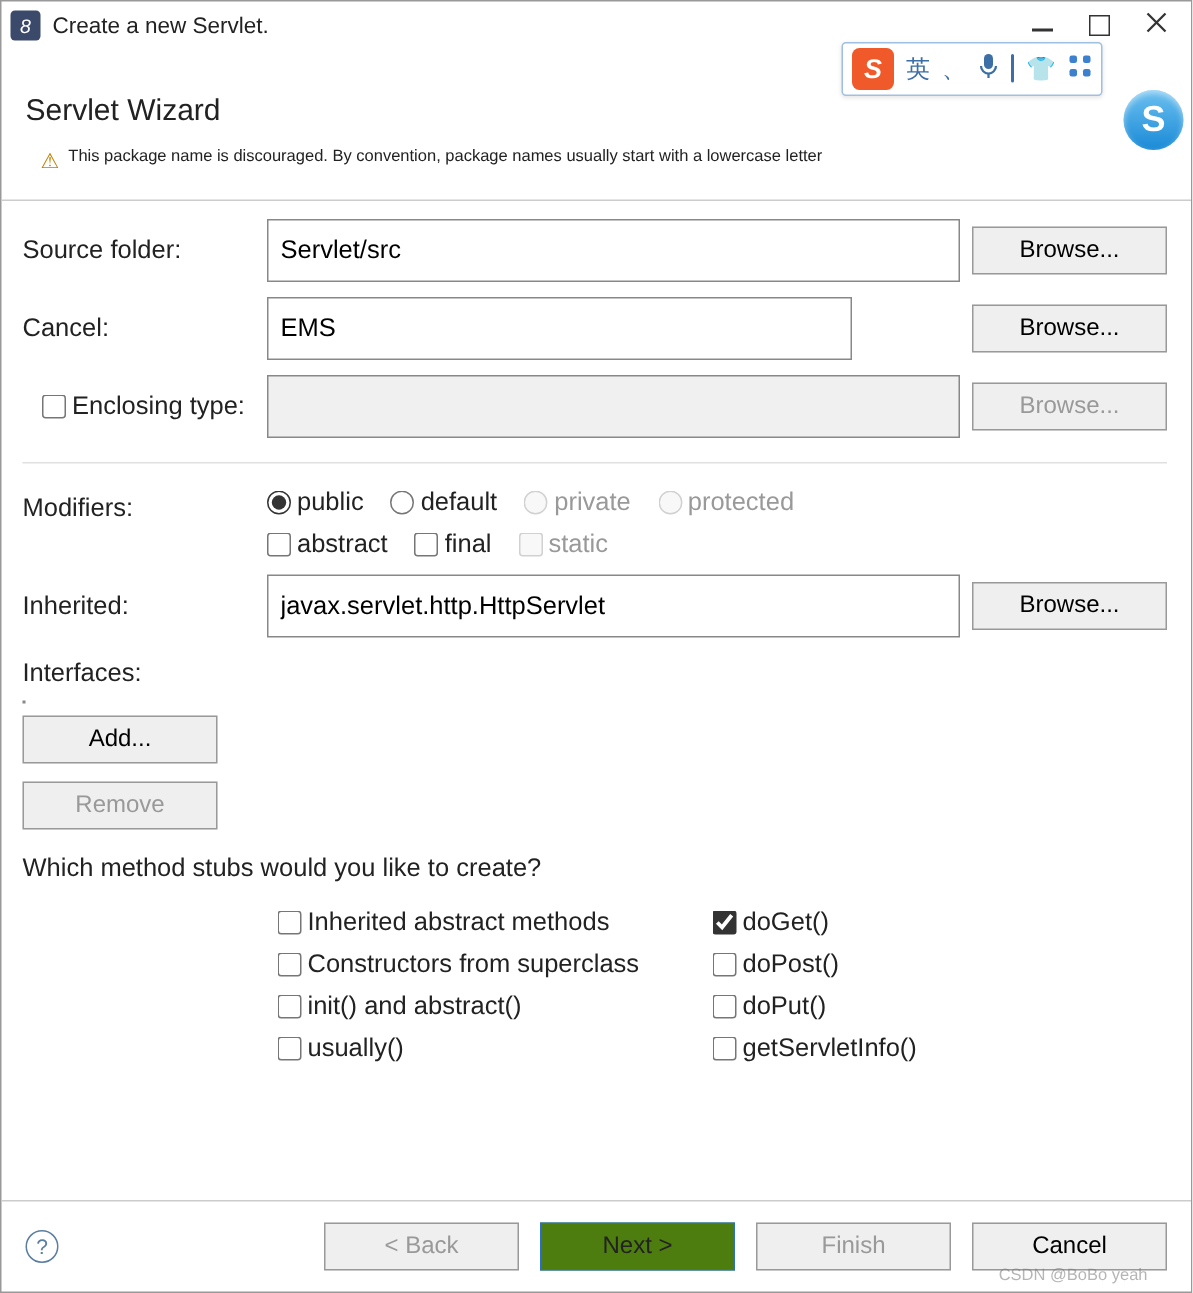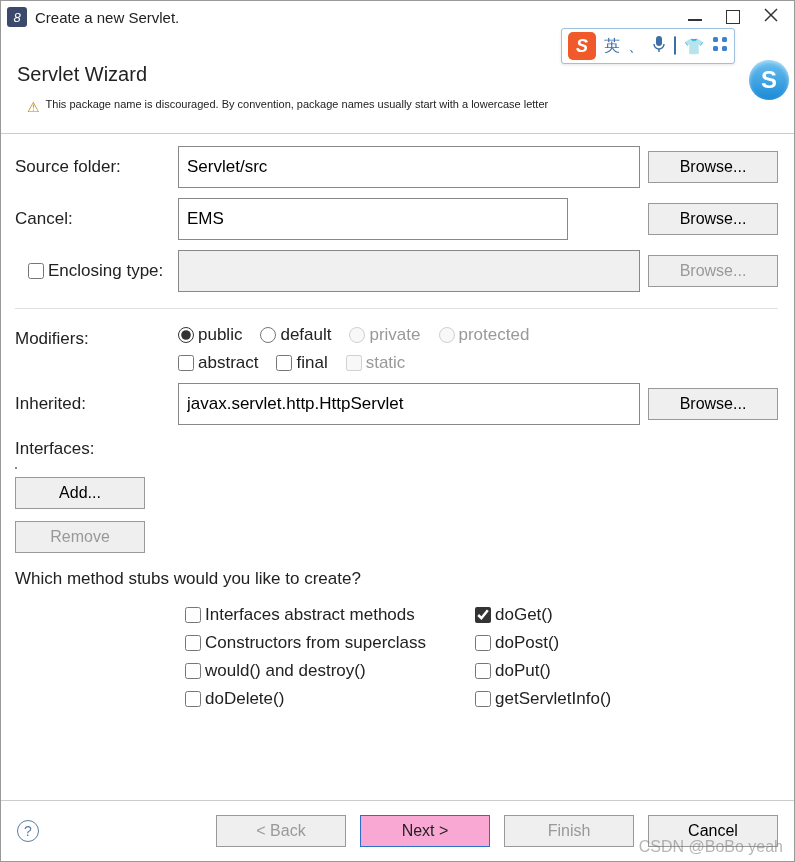--- a/index.html
+++ b/index.html
@@ -27,36 +27,36 @@
   .divider { border-top: 1px solid #ccc; margin: 4px 0 0 0; }
   .form { padding: 12px 16px 8px 14px; display:flex; flex-direction:column; gap:10px;justify-content:center; }
   .row { display:flex; align-items:center; gap:8px; }
   .label { width: 155px; font-size:17px; flex-shrink:0;}
   .label.top { align-self:flex-start; padding-top:4px;}
   .text-input { height:42px; border:1px solid #888; padding:2px 8px; font-size:17px; background:#fff; }
   .text-input.blue { border:1px solid #2a6fc9; }
   .text-input[readonly].disabled { background:#f0f0f0; color:#777;}
   .btn { height:32px; border:1px solid #999; background:#efefef; font-size:16px; padding:0 10px; min-width:130px; cursor:pointer;}
   .btn:disabled { color:#999; }
-  .btn-next { border:1px solid #2a6fc9; background:#f9a8d4; color:#222; }
+  .btn-next { border:1px solid #2a6fc9; background:#4d7c0f; color:#222; }
   .radios, .checks { display:flex; flex-wrap:wrap; gap:4px 18px; align-items:center;}
   input[type=radio], input[type=checkbox] { width:16px; height:16px; margin:0 4px 0 0; accent-color:#333; }
   label.opt { display:inline-flex; align-items:center; font-size:17px; }
   label.opt.disabled { color:#999; }
   .interfaces-box { border:1px solid #888; height:88px; background:#fff; flex:1;}
   .side-btns { display:flex; flex-direction:column; gap:12px; width:130px;}
   .select { height:30px; border:1px solid #999; background:#efefef; font-size:16px; padding:0 6px; flex:1; appearance:none; position:relative;}
   .select-wrap { flex:1; position:relative; display:flex;}
   .select-wrap::after { content:""; position:absolute; right:10px; top:50%; transform:translateY(-50%); border-left:5px solid transparent; border-right:5px solid transparent; border-top:6px solid #555; pointer-events:none;}
   .stubs-grid { display:grid; grid-template-columns: 280px 250px; gap:8px 10px; margin-left:170px; margin-top:6px;}
   .stubs-label { margin-top:6px; font-size:17px;}
   .spacer { flex:1;}
   .footer { border-top:1px solid #ccc; padding:14px 16px; display:flex; align-items:center; gap:14px;}
   .help-icon { width:22px; height:22px; border-radius:50%; border:1.5px solid #5a7da0; color:#5a7da0; display:flex; align-items:center; justify-content:center; font-size:14px;}
-  .watermark { position:absolute; right:12px; bottom:6px; color:rgba(120,120,120,.55); font-size:16px; pointer-events:none;}
+  .watermark { position:absolute; right:30px; bottom:6px; color:rgba(120,120,120,.55); font-size:11px; pointer-events:none;}
   .hr-light { border-top:1px solid #e0e0e0; margin:6px 0;}
 </style>
 </head>
 <body>
 
 <div class="window">
   <div class="titlebar">
     <span class="app-icon">8</span>
     <span class="title">Create a new Servlet.</span>
     <div class="win-controls">
@@ -180,45 +180,45 @@
         <button class="btn">Add...</button>
         <button class="btn" disabled="">Remove</button>
       </div>
     </div>
 
 
     <div class="stubs-label">Which method stubs would you like to create?</div>
     <div class="stubs-grid">
       <label class="opt">
           <input type="checkbox" style="">
-          <span>Interfaces abstract methods</span>
+          <span>Inherited abstract methods</span>
         </label>
       <label class="opt">
           <input type="checkbox" checked="" style="">
           <span>doGet()</span>
         </label>
       <label class="opt">
           <input type="checkbox" style="">
           <span>Constructors from superclass</span>
         </label>
       <label class="opt">
           <input type="checkbox" style="">
           <span>doPost()</span>
         </label>
       <label class="opt">
           <input type="checkbox" style="">
-          <span>would() and destroy()</span>
+          <span>init() and abstract()</span>
         </label>
       <label class="opt">
           <input type="checkbox" style="">
           <span>doPut()</span>
         </label>
       <label class="opt">
           <input type="checkbox" style="">
-          <span>doDelete()</span>
+          <span>usually()</span>
         </label>
       <label class="opt">
           <input type="checkbox" style="">
           <span>getServletInfo()</span>
         </label>
     </div>
   </div>
 
   <div class="spacer"></div>
 

